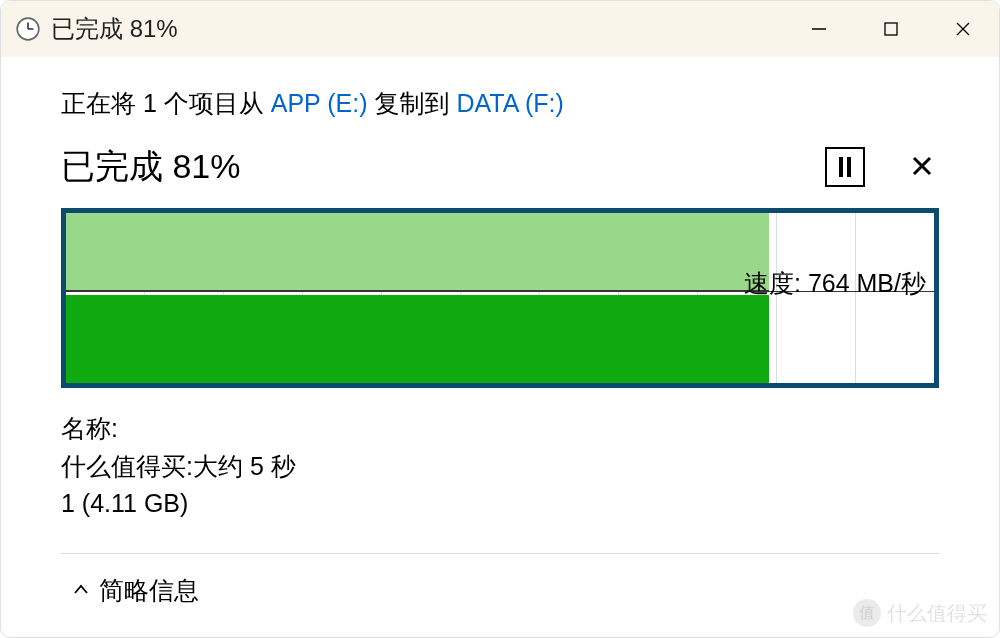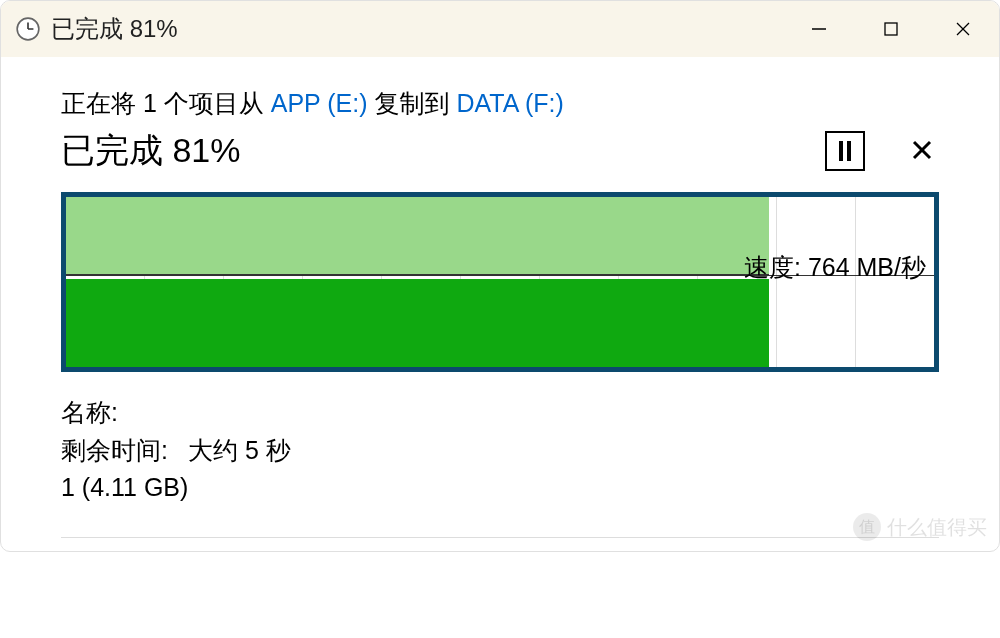--- a/index.html
+++ b/index.html
@@ -1,20 +1,20 @@
 <!DOCTYPE html>
 <html><head>
 <meta charset="utf-8">
 <style>
   * { box-sizing: border-box; margin: 0; padding: 0; }
   html, body { width: 1000px; height: 638px; font-family: "Microsoft YaHei", "Segoe UI", sans-serif; background: #fff; }
   
   .window {
     width: 1000px;
-    height: 552px;
+    height: 638px;
     background: #fff;
     border-radius: 10px;
     overflow: hidden;
     position: relative;
     border: 1px solid #e0e0e0;
   }
   
   .titlebar {
     height: 56px;
     background: #f9f5ea;
@@ -49,21 +49,21 @@
     cursor: pointer;
   }
   
   .content {
     padding: 30px 60px 0 60px;
   }
   
   .copy-line {
     font-size: 25px;
     color: #000;
-    margin-bottom: 8px;
+    margin-bottom: 24px;
   }
   .copy-line .link { color: #0066cc; cursor: pointer; }
   
   .progress-row {
     display: flex;
     align-items: center;
     justify-content: space-between;
     margin-bottom: 18px;
   }
   .progress-text {
@@ -139,21 +139,21 @@
     color: #000;
     background: transparent;
   }
   
   .details {
     font-size: 25px;
     line-height: 1.5;
     color: #000;
     margin-bottom: 30px;
   }
-  .details .row { display: flex; gap: 20px; }
+  .details .row { display: flex; }
   
   .divider {
     border: none;
     border-top: 1px solid #ddd;
     margin: 0 0 20px 0;
   }
   
   .collapse-row {
     display: flex;
     align-items: center;
@@ -258,21 +258,21 @@
       <div class="chart-mid-line"></div>
       <div class="chart-speed-bottom" id="chart-bottom" style="width: 81%;"></div>
       <div class="chart-speed-label">速度: 764 MB/秒</div>
     </div>
 
     <div class="details">
       <div class="row">
         <span>名称: </span>
       </div>
       <div class="row">
-        <span>剩余时间: </span>
+        <span>什么值得买: </span>
         <span>大约 5 秒</span>
       </div>
       <div class="row">
         <span>1 (4.11 GB)</span>
       </div>
     </div>
 
     <hr class="divider">
 
     <div class="collapse-row">

